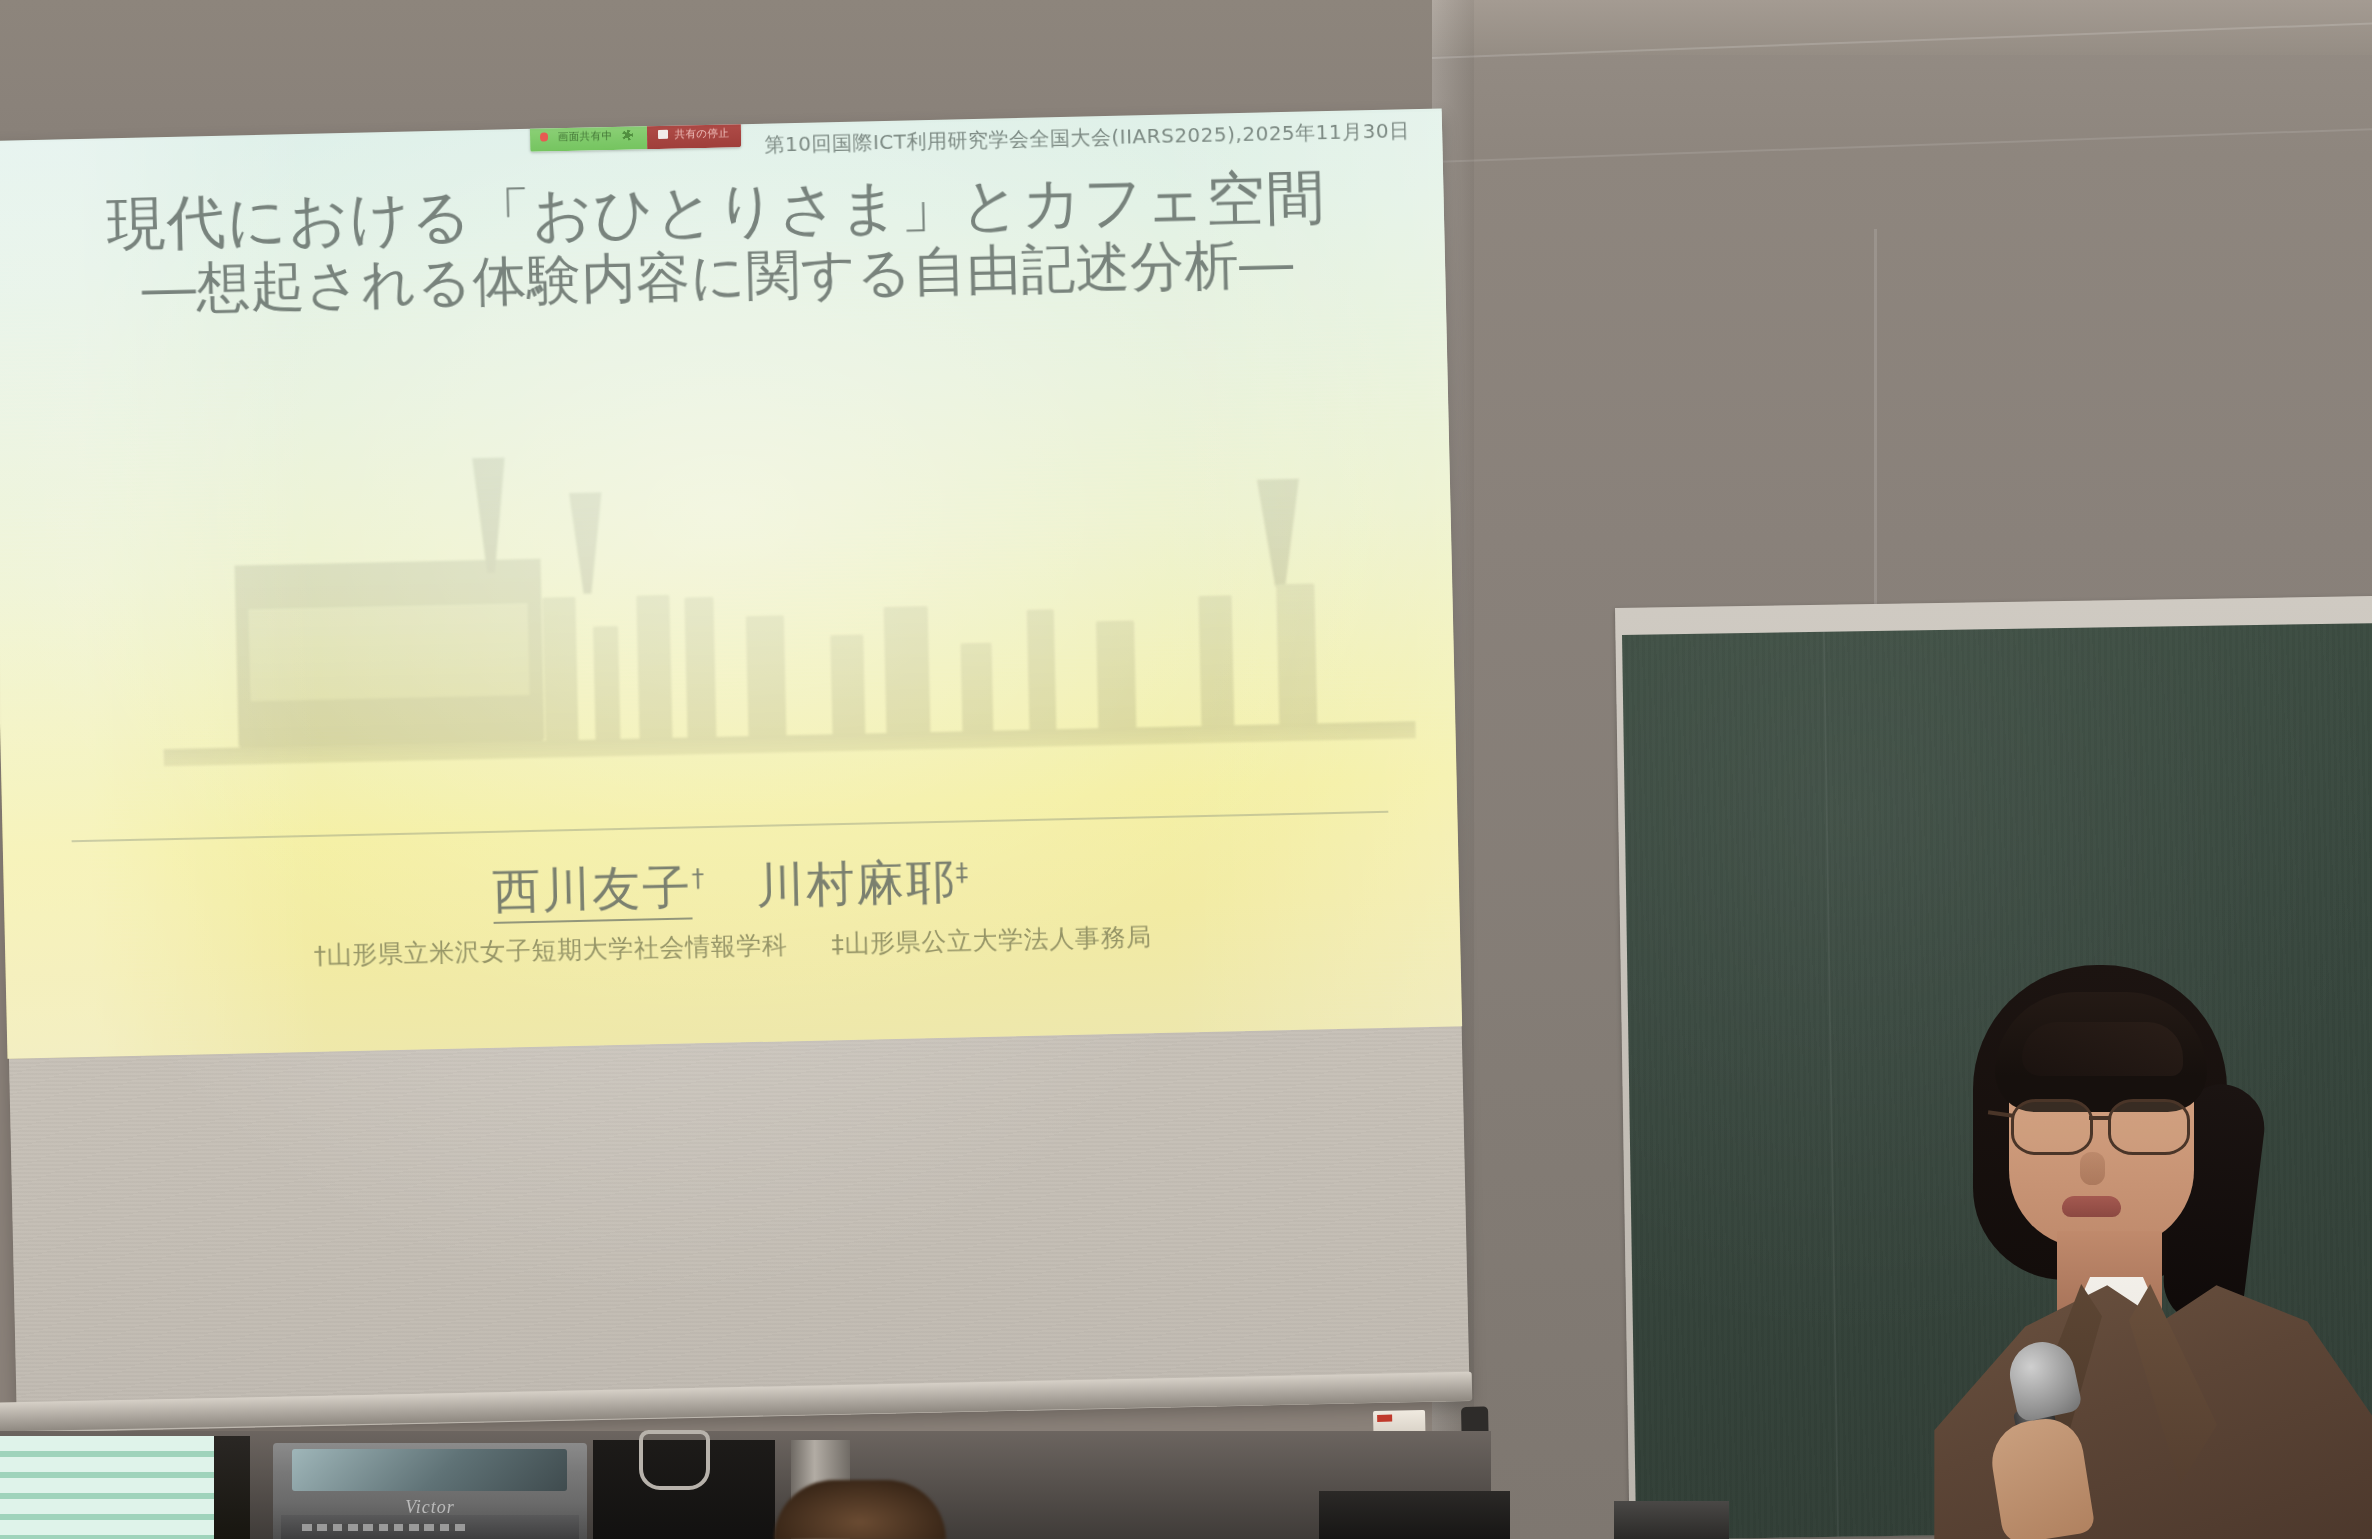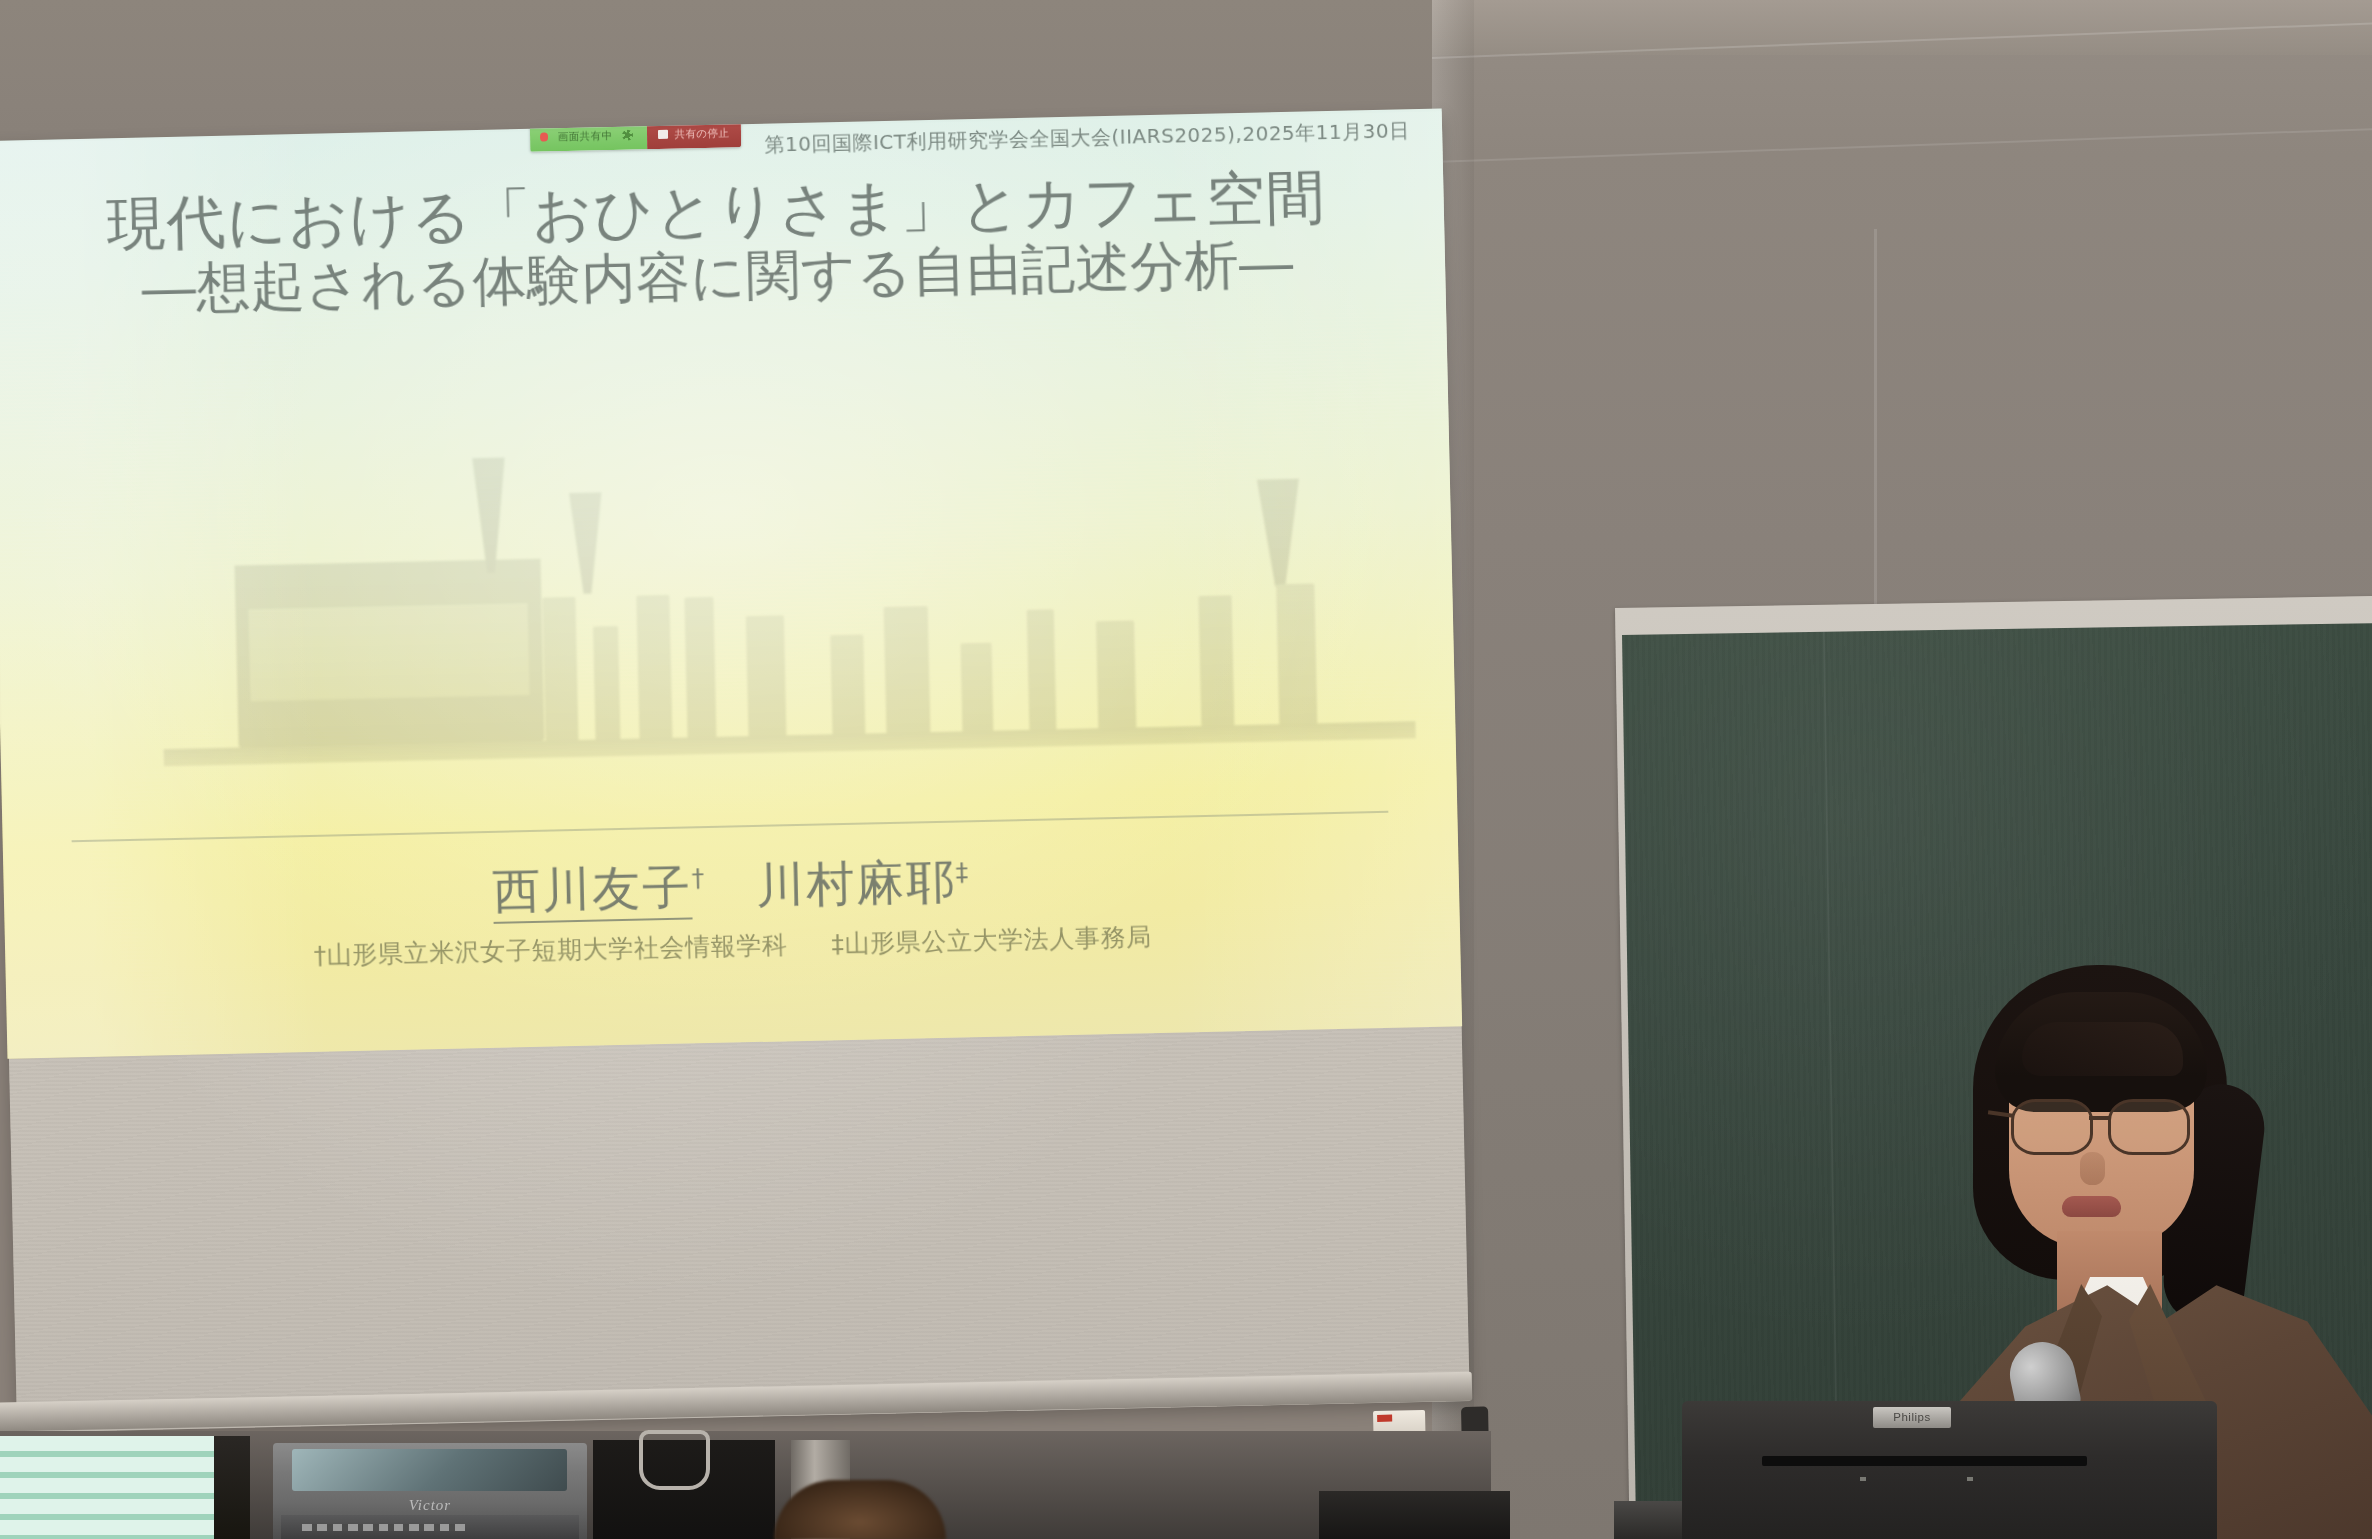--- a/index.html
+++ b/index.html
@@ -351,21 +351,21 @@
     background:linear-gradient(180deg,#8b8b8b 0%,#787878 30%,#6a6a6a 62%,#4d4d4d 100%);
     border-radius:3.8px 3.8px 0 0;
   }
   .victor .glass{
     position:absolute;left:19px;top:5.7px;width:275px;height:42px;
     background:linear-gradient(135deg,#9fb6b9,#5f7276 55%,#3f4b4e);
     border-radius:2.9px;
   }
   .victor .brand{
     position:absolute;left:0;right:0;top:54px;text-align:center;
-    font-size:15px;color:#d6d6d6;letter-spacing:1px;opacity:.75;
+    font-size:18px;color:#d6d6d6;letter-spacing:1px;opacity:.75;
     font-family:"Liberation Serif",serif;font-style:italic;
   }
   .victor .rack{
     position:absolute;left:7.6px;bottom:0;width:298px;height:25px;
     background:linear-gradient(180deg,#59595a,#3d3d3e);
   }
   .victor .rack:after{
     content:"";position:absolute;left:21px;top:8.6px;width:163px;height:7.6px;
     background:repeating-linear-gradient(90deg,#9a9a9a 0 9.6px,#4a4a4a 9.6px 15.3px);
   }
@@ -533,23 +533,15 @@
     <div class="glass"></div>
     <div class="brand">Victor</div>
     <div class="rack"></div>
   </div>
   <div class="blackbox"></div>
   <div class="hook"></div>
   <div class="pole"></div>
   <div class="furball"></div>
   <div class="small-dev"></div>
   <div class="laptop-edge"></div>
-  <div class="monitor">
-    <div class="badge">
-        <span>Philips</span>
-      </div>
-    <div class="slot"></div>
-    <div class="led" style="left:178px;"></div>
-    <div class="led" style="left:285px;"></div>
-  </div>
 
 </div>
 
 
 </body></html>

